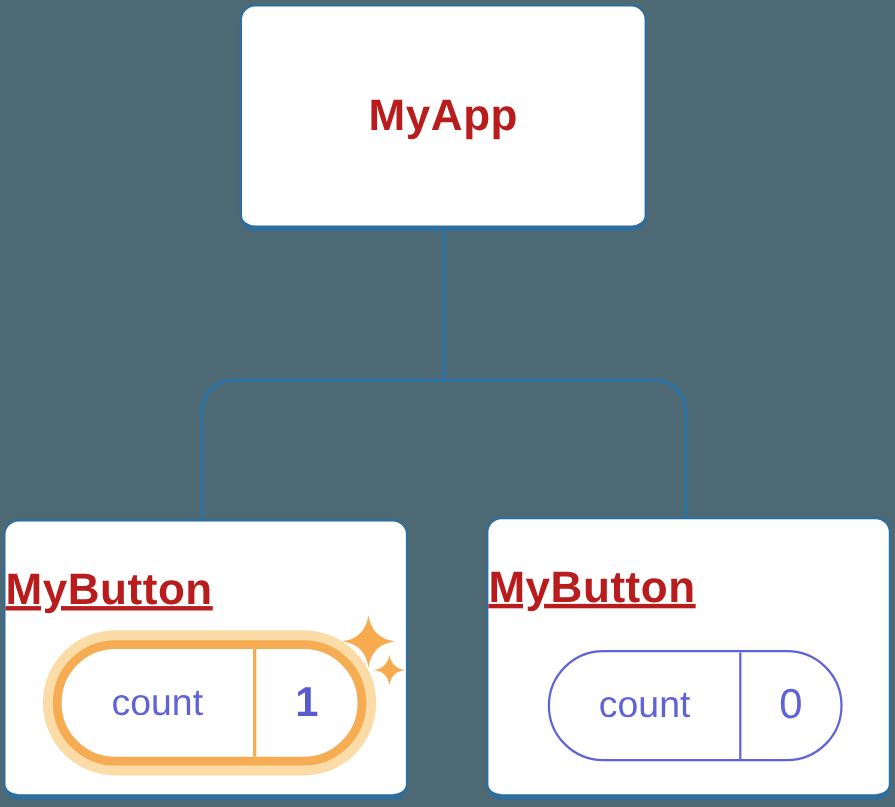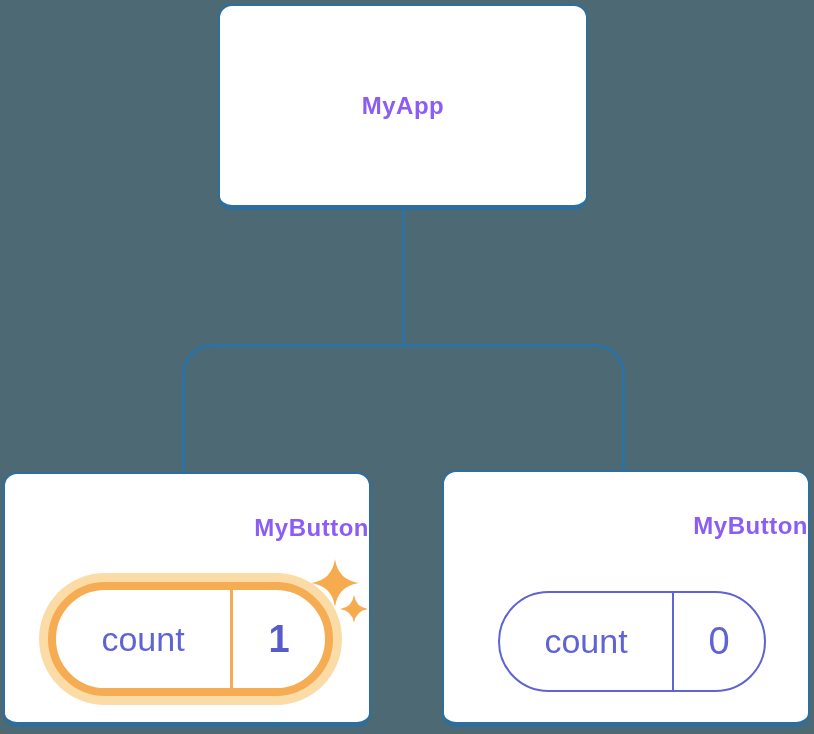--- a/index.html
+++ b/index.html
@@ -23,29 +23,30 @@
     box-sizing: border-box;
   }
   .node-root {
     left: 218px; top: 4px; width: 370px; height: 206px;
     display: flex; align-items: center; justify-content: center;
   }
   .node-child-left  { left: 3px;   top: 472px; width: 368px; height: 255px; }
   .node-child-right { left: 442px; top: 470px; width: 368px; height: 257px; }
 
   .node-label {
-    color: #8b5cf6;
-    font-size: 24px;
+    color: #b91c1c;
+    font-size: 40px;
     font-weight: 700;
     letter-spacing: 0.5px;
   }
   .child-label {
     position: absolute;
     left: 0; right: 0; top: 40px;
-    text-align: right;
+    text-align: left;
+    text-decoration: underline;
   }
 
   
   .connector-stem {
     position: absolute;
     left: 402px; top: 208px;
     width: 0; height: 138px;
     border-left: 3px solid #2C72A4;
   }
   .connector-branch {

